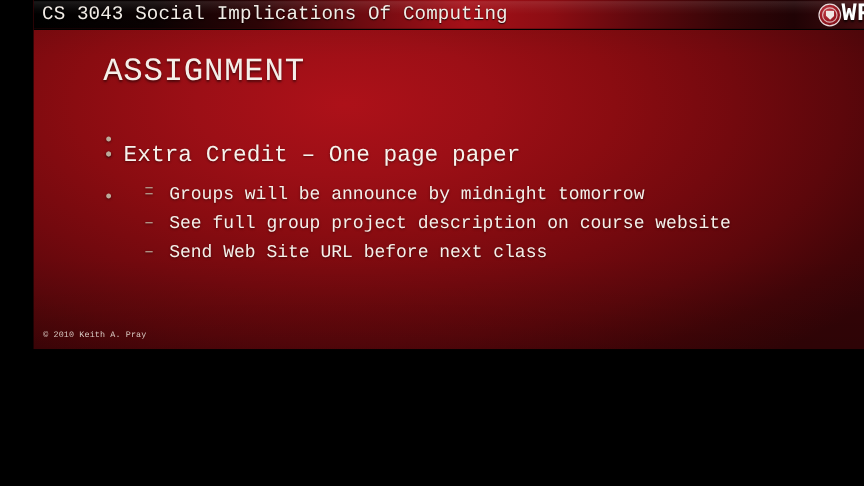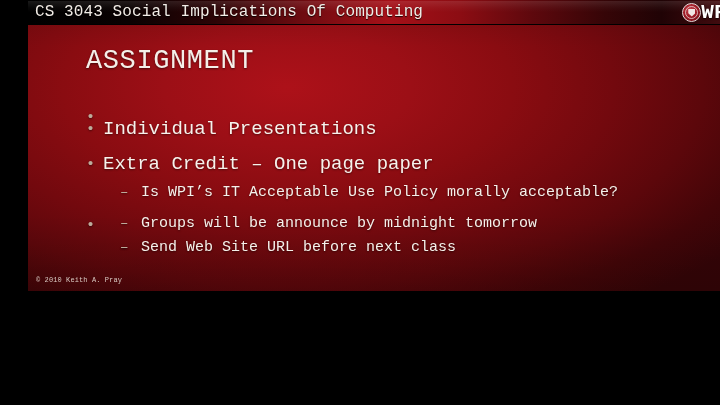--- a/index.html
+++ b/index.html
@@ -225,43 +225,42 @@
   <div class="slide-title">ASSIGNMENT</div>
 
   <div class="body">
 
     <div class="bullet-l1">
       <span class="marker">•</span>
     </div>
 
     <div class="bullet-l1">
       <span class="marker">•</span>
-      <span>Individual Presentations</span>
     </div>
 
     <div class="bullet-l1">
       <span class="marker">•</span>
       <span>Extra Credit – One page paper</span>
       <div class="sub-list">
         <div class="bullet-l2">
           <span class="marker">–</span>
-          <span>Is WPI’s IT Acceptable Use Policy morally acceptable?</span>
         </div>
       </div>
     </div>
 
     <div class="bullet-l1">
       <span class="marker">•</span>
       <div class="sub-list">
         <div class="bullet-l2">
           <span class="marker">–</span>
           <span>Groups will be announce by midnight tomorrow</span>
         </div>
         <div class="bullet-l2">
           <span class="marker">–</span>
+          <span>See full group project description on course website</span>
         </div>
         <div class="bullet-l2">
           <span class="marker">–</span>
           <span>Send Web Site URL before next class</span>
         </div>
       </div>
     </div>
 
   </div>
 

